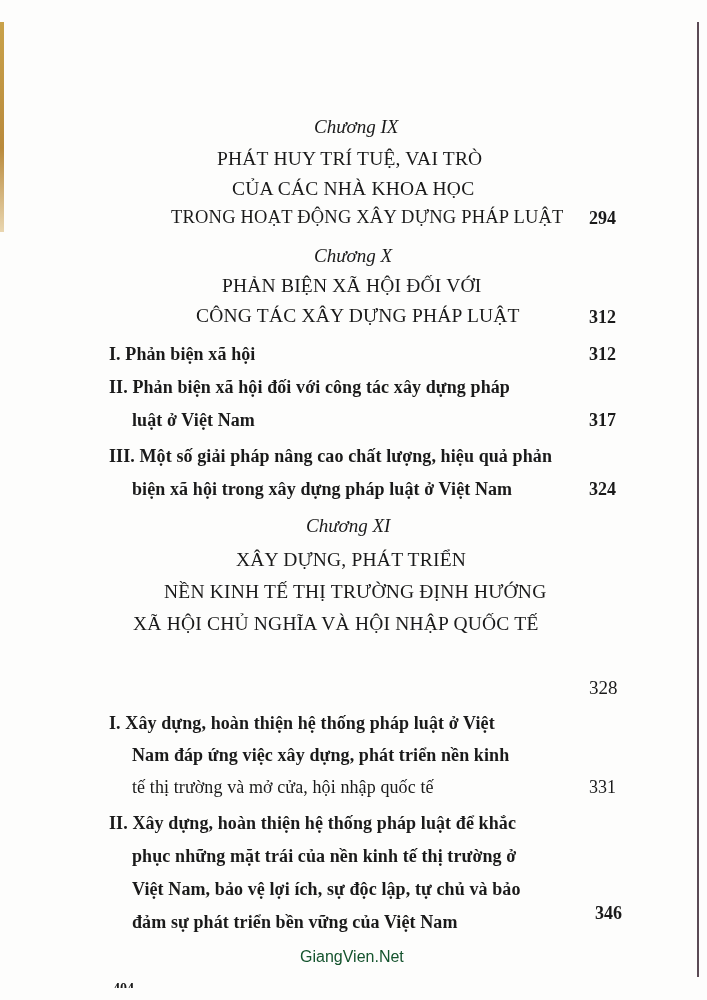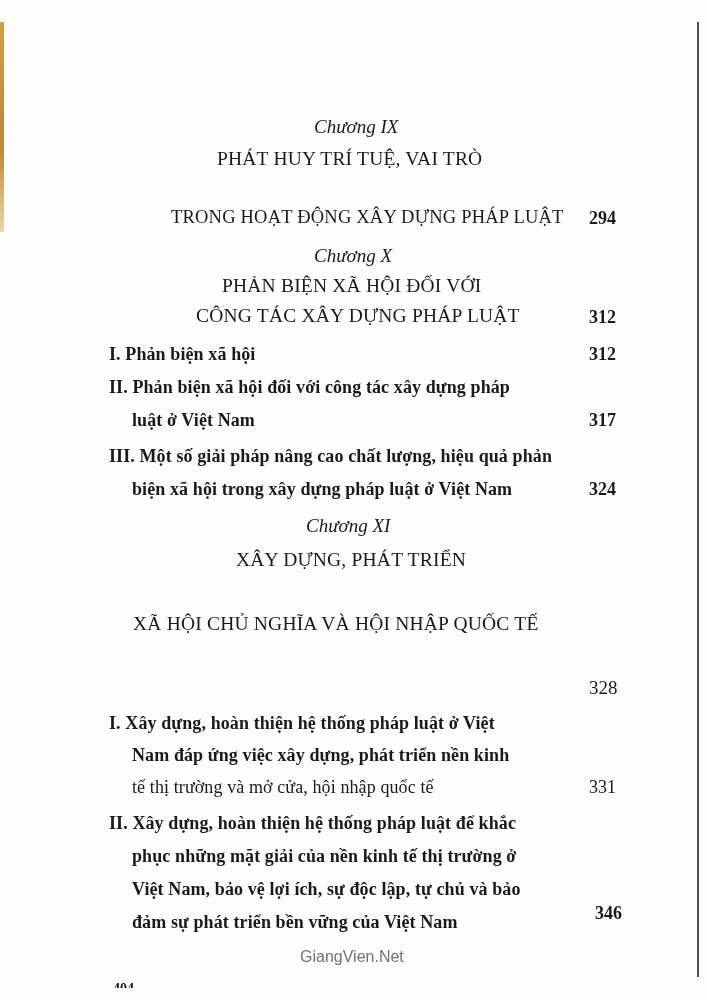--- a/index.html
+++ b/index.html
@@ -18,37 +18,38 @@
     background: #5b4a55;
   }
   .page { position: absolute; left: 0; top: 0; width: 707px; height: 796px; }
   .line { position: absolute; white-space: nowrap; }
   .chap { font-style: italic; font-size: 19px; }
   .title { font-size: 19.5px; letter-spacing: 0.2px; }
   .entry { font-size: 18px; font-weight: bold; letter-spacing: 0.1px; }
   .num { position: absolute; font-size: 18px; font-weight: bold; left: 589px; }
   .watermark {
     position: absolute; left: 300px; top: 948px;
-    font-family: "Liberation Sans", sans-serif; font-size: 16px; color: #737373;
+    font-family: "Liberation Sans", sans-serif; font-size: 16px; color: #14532d;
   }
   .pagenum {
     position: absolute; left: 113px; top: 978px; font-size: 14px; font-weight: bold;
     height: 10px; overflow: hidden; line-height: 22px;
   }
 </style>
 </head>
 <body>
 
 <div class="left-edge"></div>
 <div class="right-rule"></div>
 
 <div class="page">
 
   <div class="line chap" style="left:314px;top:116px;">Chương IX</div>
   <div class="line title" style="left:217px;top:148px;">PHÁT HUY TRÍ TUỆ, VAI TRÒ</div>
+  <div class="line title" style="left:232px;top:178px;">CỦA CÁC NHÀ KHOA HỌC</div>
   <div class="line title" style="left:171px;top:207px;font-size:18.5px;">TRONG HOẠT ĐỘNG XÂY DỰNG PHÁP LUẬT</div>
   <div class="num" style="top:208px;">294</div>
 
   <div class="line chap" style="left:314px;top:245px;">Chương X</div>
   <div class="line title" style="left:222px;top:275px;">PHẢN BIỆN XÃ HỘI ĐỐI VỚI</div>
   <div class="line title" style="left:196px;top:305px;">CÔNG TÁC XÂY DỰNG PHÁP LUẬT</div>
   <div class="num" style="top:307px;">312</div>
 
   <div class="line entry" style="left:109px;top:344px;">I. Phản biện xã hội</div>
   <div class="num" style="top:344px;">312</div>
@@ -56,29 +57,30 @@
   <div class="line entry" style="left:109px;top:377px;">II. Phản biện xã hội đối với công tác xây dựng pháp</div>
   <div class="line entry" style="left:132px;top:410px;">luật ở Việt Nam</div>
   <div class="num" style="top:410px;">317</div>
 
   <div class="line entry" style="left:109px;top:446px;">III. Một số giải pháp nâng cao chất lượng, hiệu quả phản</div>
   <div class="line entry" style="left:132px;top:479px;">biện xã hội trong xây dựng pháp luật ở Việt Nam</div>
   <div class="num" style="top:479px;">324</div>
 
   <div class="line chap" style="left:306px;top:515px;">Chương XI</div>
   <div class="line title" style="left:236px;top:549px;">XÂY DỰNG, PHÁT TRIỂN</div>
+  <div class="line title" style="left:164px;top:581px;">NỀN KINH TẾ THỊ TRƯỜNG ĐỊNH HƯỚNG</div>
   <div class="line title" style="left:133px;top:613px;">XÃ HỘI CHỦ NGHĨA VÀ HỘI NHẬP QUỐC TẾ</div>
   <div class="num" style="top:677px;font-weight:normal;font-size:19px;">328</div>
 
   <div class="line entry" style="left:109px;top:713px;">I. Xây dựng, hoàn thiện hệ thống pháp luật ở Việt</div>
   <div class="line entry" style="left:132px;top:745px;">Nam đáp ứng việc xây dựng, phát triển nền kinh</div>
   <div class="line entry" style="left:132px;top:777px;font-weight:normal;">tế thị trường và mở cửa, hội nhập quốc tế</div>
   <div class="num" style="top:777px;font-weight:normal;">331</div>
 
   <div class="line entry" style="left:109px;top:813px;">II. Xây dựng, hoàn thiện hệ thống pháp luật để khắc</div>
-  <div class="line entry" style="left:132px;top:846px;">phục những mặt giải của nền kinh tế thị trường ở</div>
+  <div class="line entry" style="left:132px;top:846px;">phục những mặt trái của nền kinh tế thị trường ở</div>
   <div class="line entry" style="left:132px;top:879px;">Việt Nam, bảo vệ lợi ích, sự độc lập, tự chủ và bảo</div>
   <div class="line entry" style="left:132px;top:912px;">đảm sự phát triển bền vững của Việt Nam</div>
   <div class="num" style="top:903px;left:595px;">346</div>
 
   <div class="watermark">GiangVien.Net</div>
   <div class="pagenum">404</div>
 </div>
 
 </body></html>

